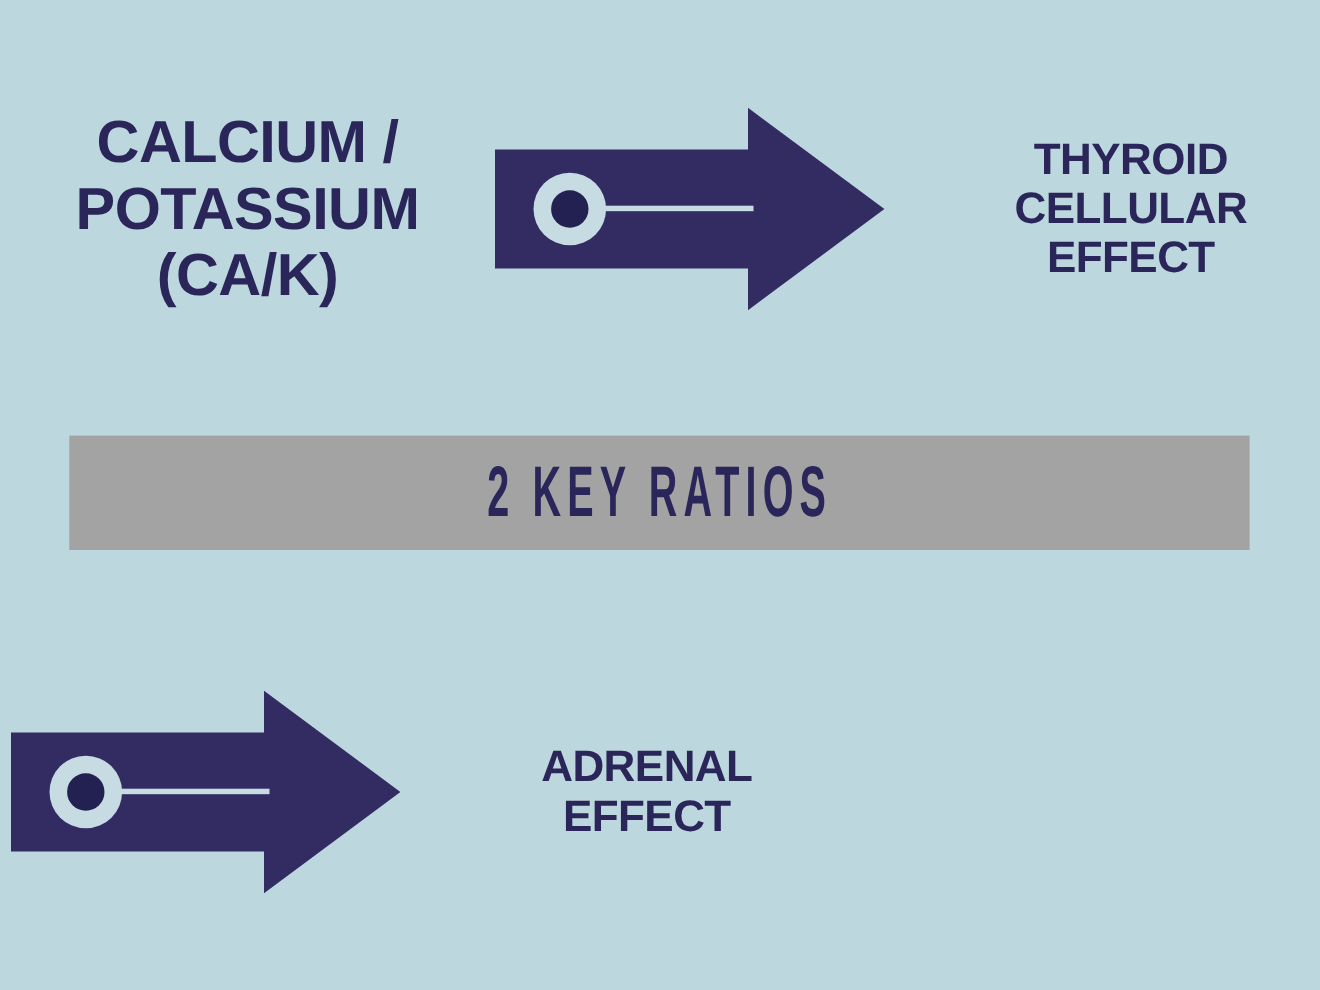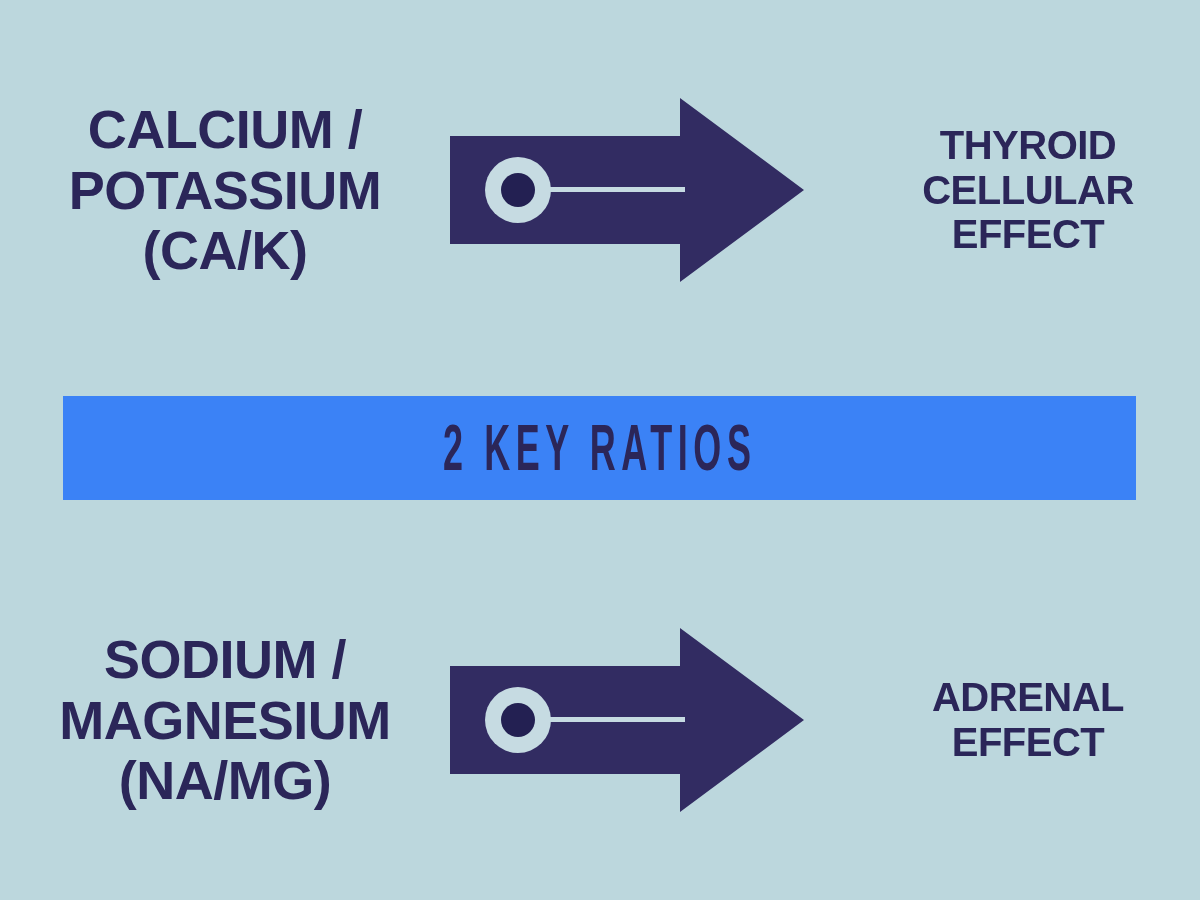--- a/index.html
+++ b/index.html
@@ -71,21 +71,21 @@
     display: block;
   }
 
   
   #banner {
     position: absolute;
     left: 63px;
     top: 396px;
     width: 1073px;
     height: 104px;
-    background: #3b82f6;
+    background: #a3a3a3;
     display: flex;
     align-items: center;
     justify-content: center;
   }
   #banner-text {
     color: #2b2659;
     font-family: "Liberation Sans Narrow", "Liberation Sans", sans-serif;
     font-weight: bold;
     font-size: 58px;
     letter-spacing: 9px;
@@ -123,23 +123,20 @@
 CELLULAR
 EFFECT</div>
   </div>
 
   <div id="banner">
     <div id="banner-text">2 KEY RATIOS</div>
   </div>
 
   <div class="ratio-row" id="row-bottom">
 
-    <div class="source-label">SODIUM /
-MAGNESIUM
-(NA/MG)</div>
 
     <div class="arrow-wrap">
       <svg class="arrow-svg" viewBox="0 0 390 220">
         <path d="M10,56 L240,56 L240,18 L364,110 L240,202 L240,164 L10,164 Z" fill="#322c62"></path>
         <rect x="108" y="107" width="137" height="5" fill="#c6dbe2"></rect>
         <circle cx="78" cy="110" r="33" fill="#c6dbe2"></circle>
         <circle cx="78" cy="110" r="17" fill="#232052"></circle>
       </svg>
     </div>
 

